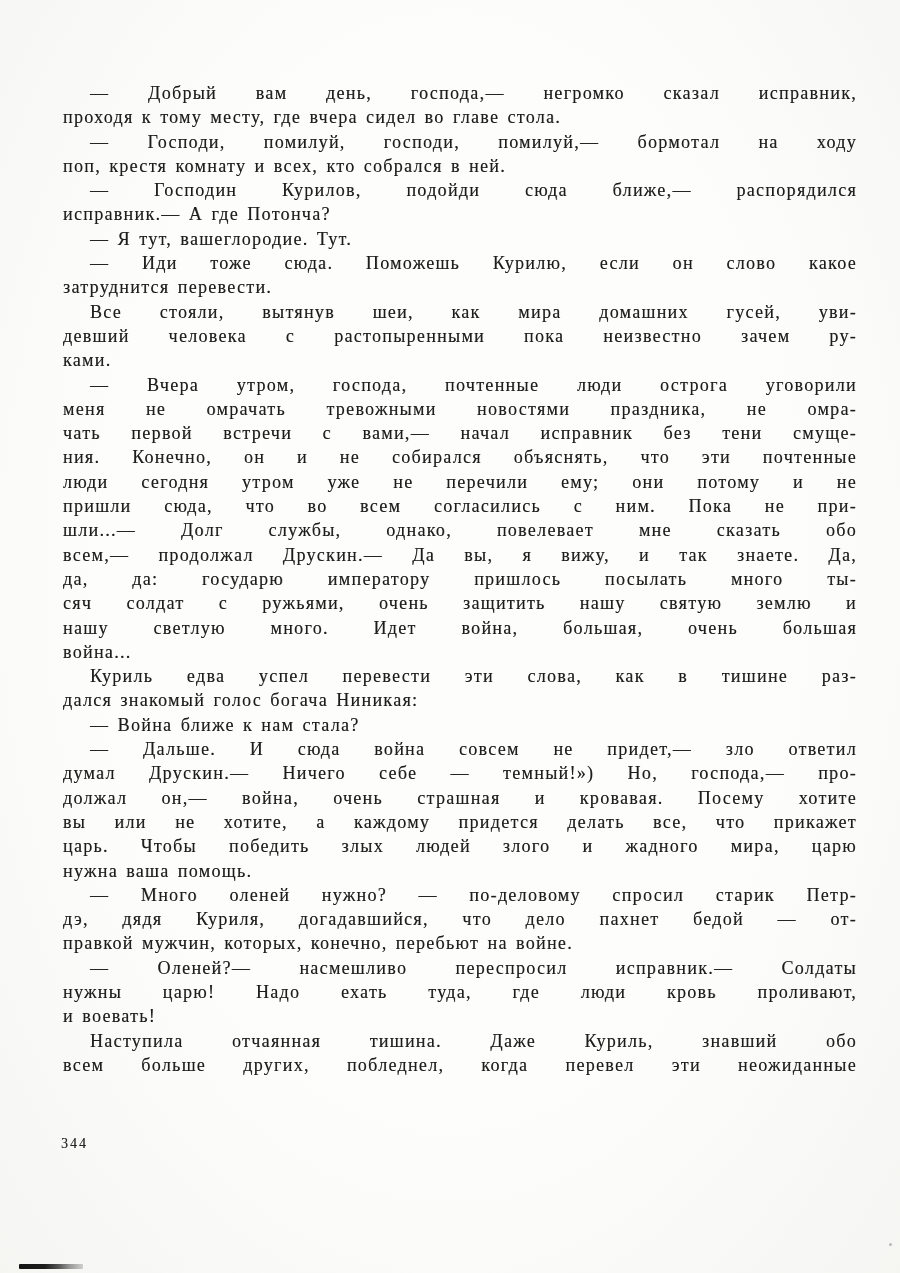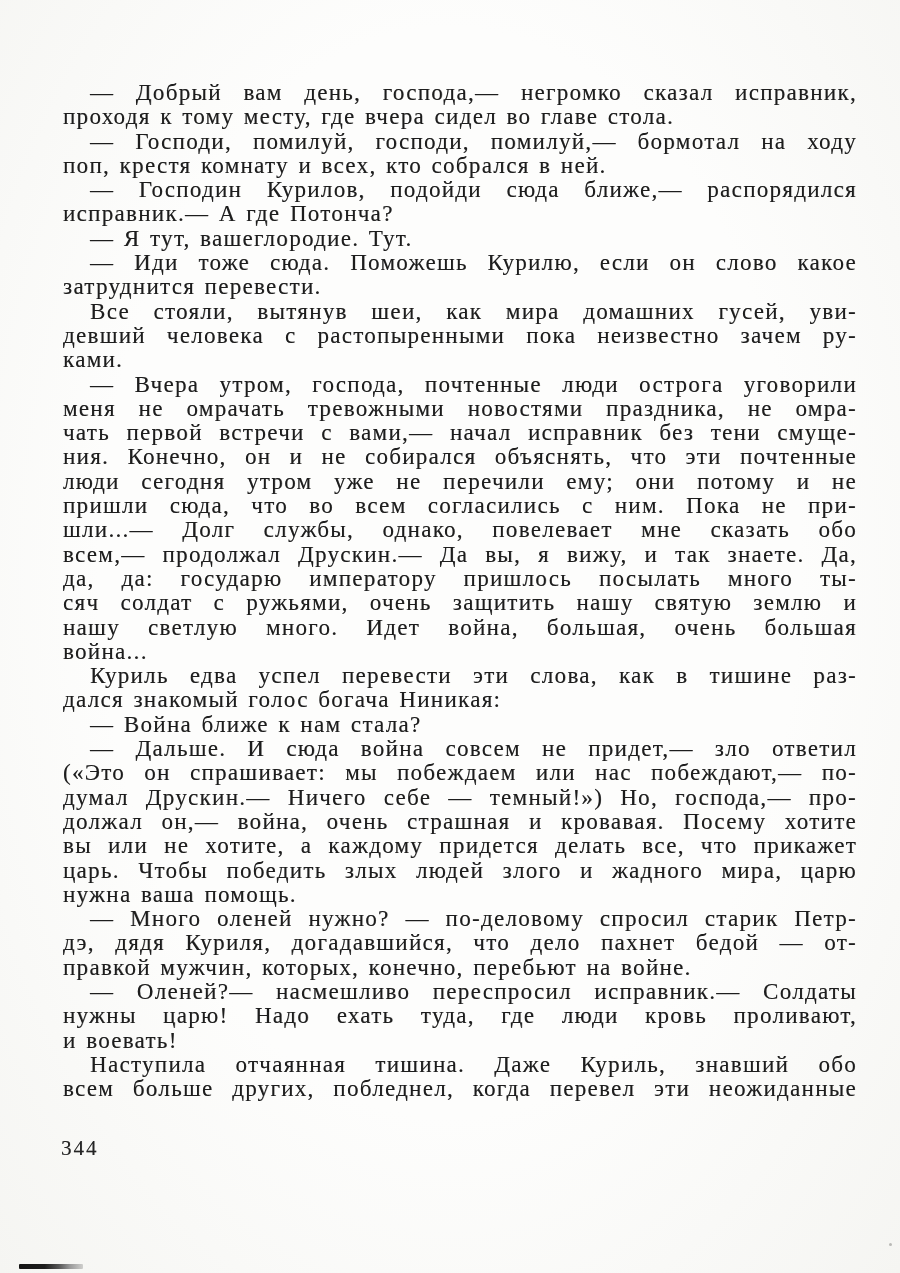--- a/index.html
+++ b/index.html
@@ -16,42 +16,42 @@
     background: radial-gradient(ellipse at 50% 45%, var(--paper, #fdfdfc) 55%, #f5f5f2 100%);
     overflow: hidden;
     font-family: "Liberation Serif", "DejaVu Serif", serif;
     color: var(--ink, #1d1d1d);
   }
   .text-block {
     position: absolute;
     left: 63px;
     top: 81px;
     width: 794px;
-    font-size: 23px;
+    font-size: 18px;
     line-height: 24.3px;
     letter-spacing: 1.3px;
     word-spacing: 2.5px;
     text-shadow: 0.3px 0.3px 0.35px rgba(25,25,25,0.45);
   }
   .paragraph { margin: 0; padding: 0; }
   .line {
     text-align: justify;
     text-align-last: justify;
     white-space: normal;
   }
   .line.nojust {
     text-align: right;
     text-align-last: left;
   }
   .line.indent { text-indent: 27px; }
   .page-number {
     position: absolute;
     left: 61px;
     top: 1136px;
-    font-size: 21px;
+    font-size: 14px;
     letter-spacing: 2px;
     color: #242424;
     text-shadow: 0.3px 0.3px 0.35px rgba(25,25,25,0.4);
     text-align: center;
   }
   .scan-streak {
     position: absolute;
     left: 19px;
     top: 1264px;
     width: 64px;
@@ -114,21 +114,20 @@
       </div>
       <div class="paragraph">
         <div class="line indent">Куриль едва успел перевести эти слова, как в тишине раз-</div>
         <div class="line nojust">дался знакомый голос богача Ниникая:</div>
       </div>
       <div class="paragraph">
         <div class="line indent nojust">— Война ближе к нам стала?</div>
       </div>
       <div class="paragraph">
         <div class="line indent">— Дальше. И сюда война совсем не придет,— зло ответил</div>
-        <div class="line">(«Это он спрашивает: мы побеждаем или нас побеждают,— по-</div>
         <div class="line">думал Друскин.— Ничего себе — темный!») Но, господа,— про-</div>
         <div class="line">должал он,— война, очень страшная и кровавая. Посему хотите</div>
         <div class="line">вы или не хотите, а каждому придется делать все, что прикажет</div>
         <div class="line">царь. Чтобы победить злых людей злого и жадного мира, царю</div>
         <div class="line nojust">нужна ваша помощь.</div>
       </div>
       <div class="paragraph">
         <div class="line indent">— Много оленей нужно? — по-деловому спросил старик Петр-</div>
         <div class="line">дэ, дядя Куриля, догадавшийся, что дело пахнет бедой — от-</div>
         <div class="line nojust">правкой мужчин, которых, конечно, перебьют на войне.</div>

